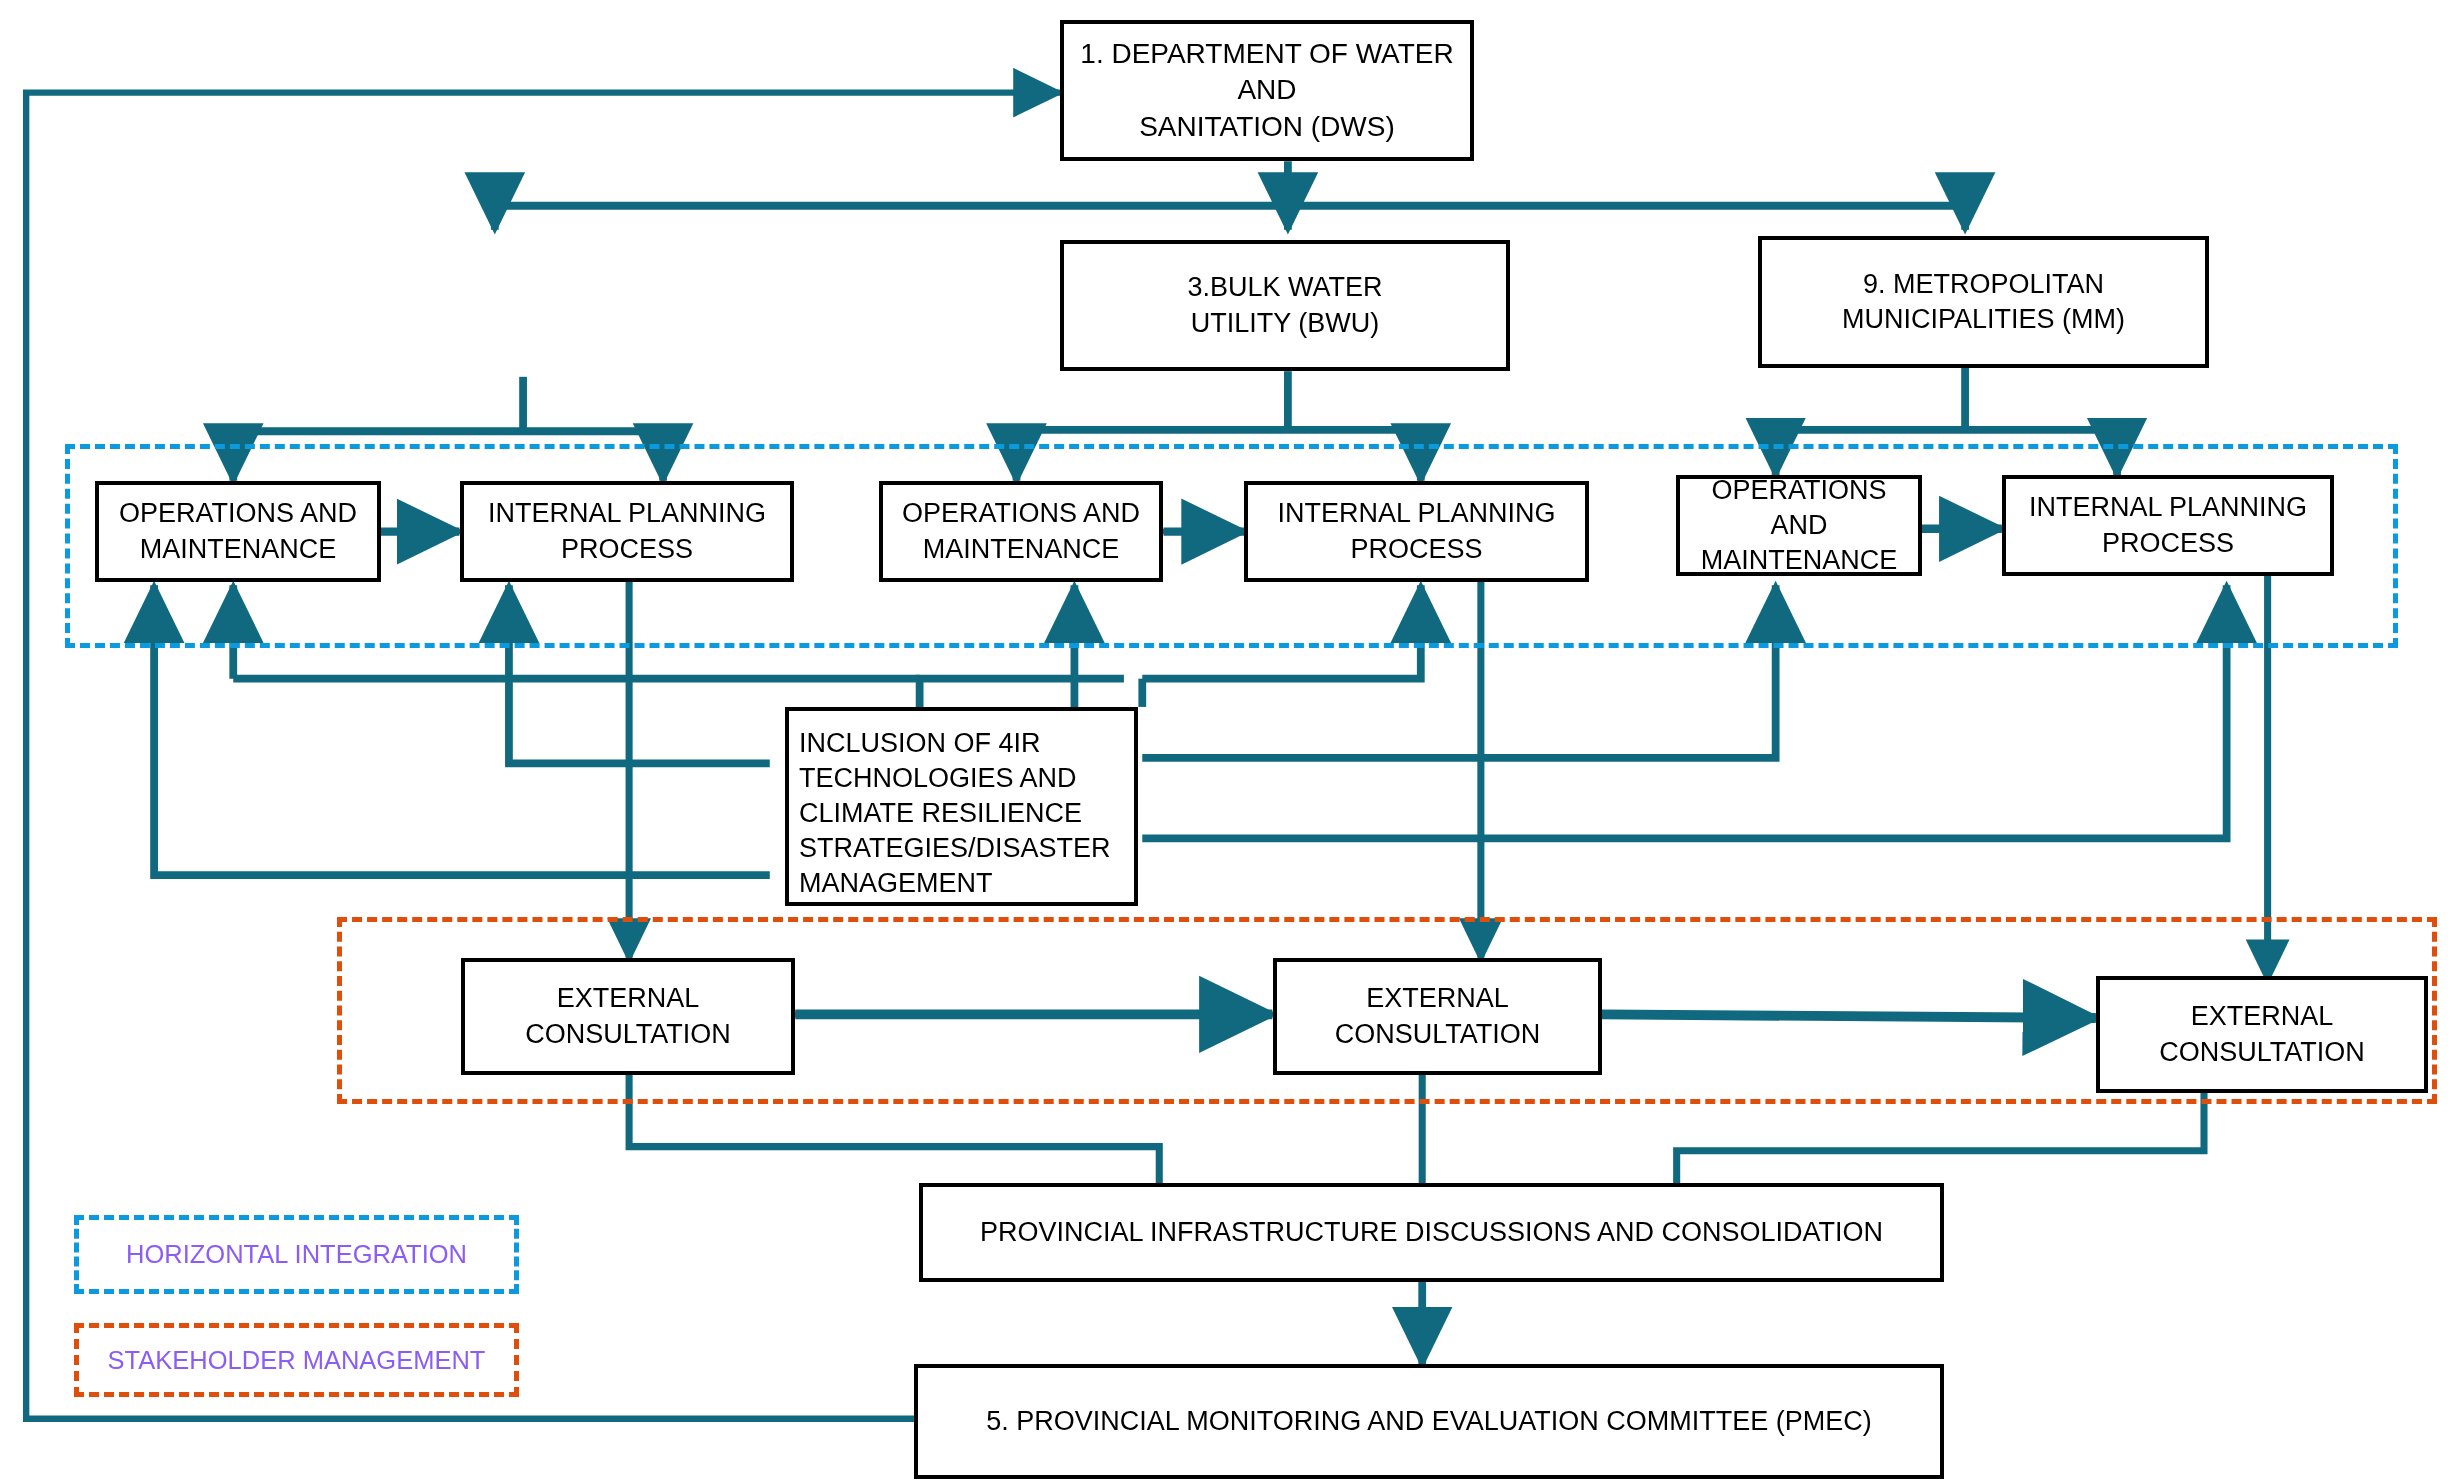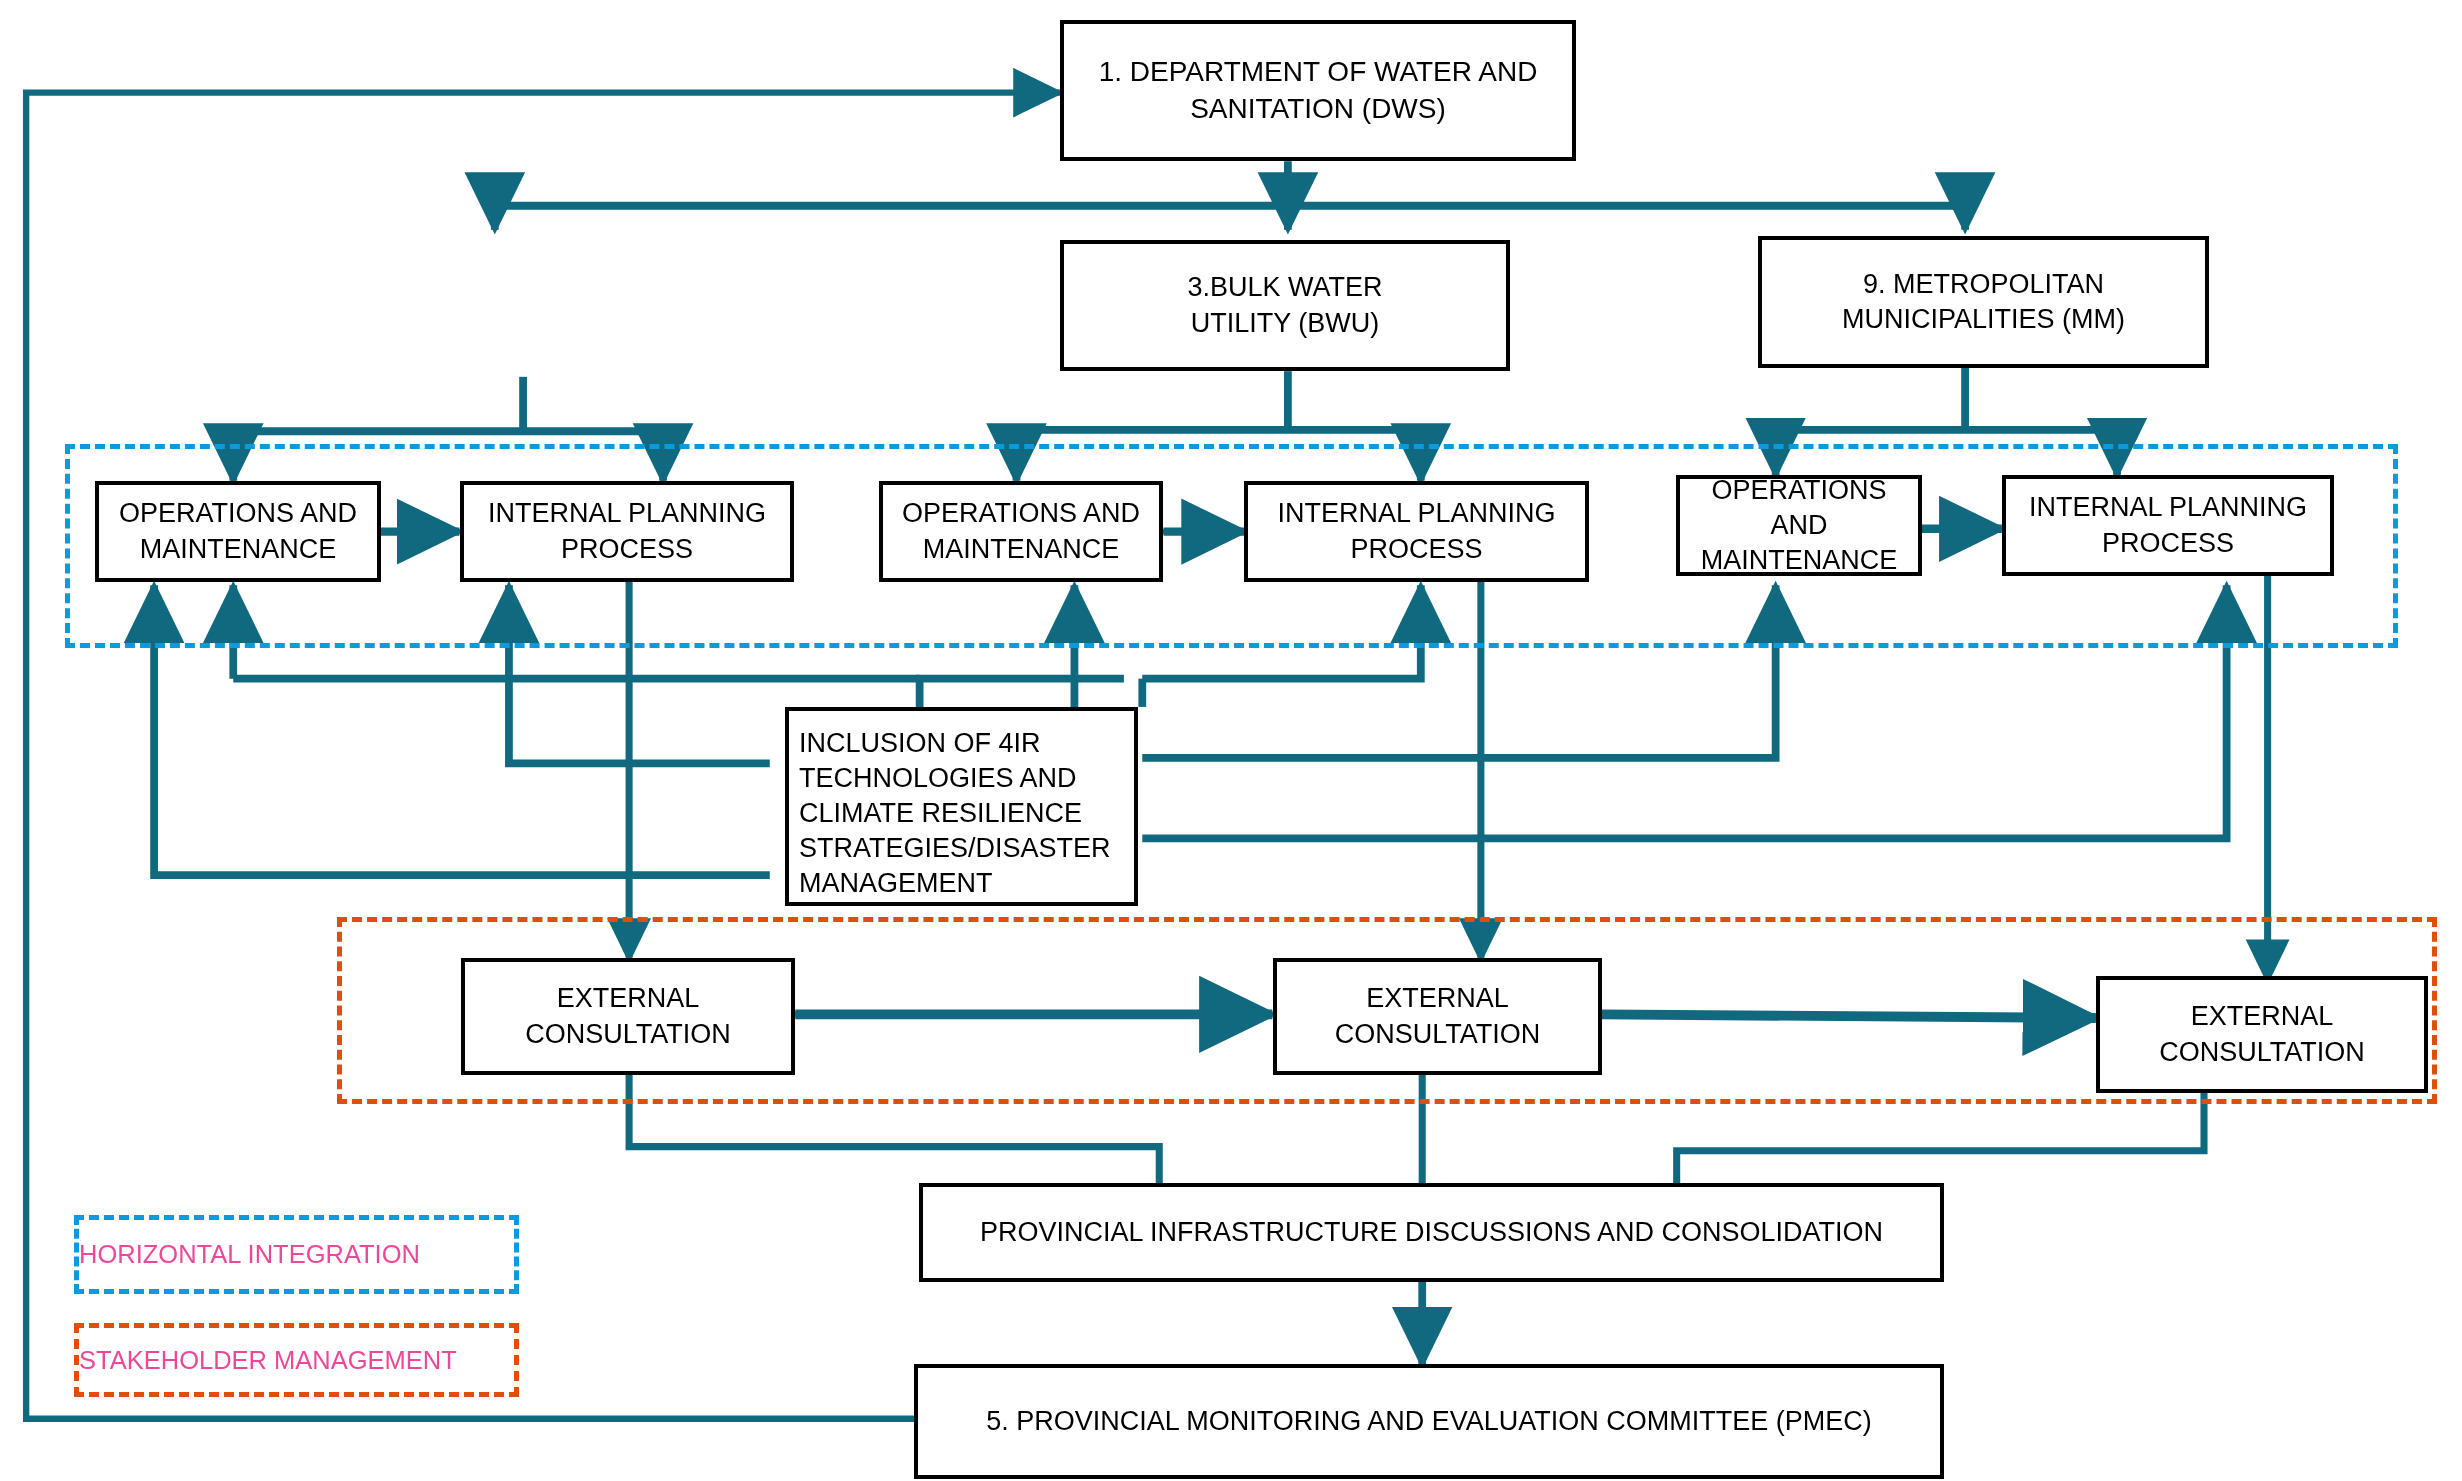--- a/index.html
+++ b/index.html
@@ -12,21 +12,21 @@
   .node .lbl{display:block;padding:0 7px;}
   .n-lg{font-size:28px;}
   .n-md{font-size:27px;}
   .n-sm{font-size:27px;}
   .n-4ir{font-size:27px;align-items:flex-start;justify-content:flex-start;text-align:left;}
   .n-4ir .lbl{padding:15px 10px;}
   .band{position:absolute;box-sizing:border-box;background:transparent;pointer-events:none;}
   .band-hi{border:5px dashed #0b9ade;}
   .band-sm{border:5.7px dashed #e04e0c;}
   .legend-box{position:absolute;box-sizing:border-box;display:flex;align-items:center;
-              justify-content:flex-start;font-size:25.5px;color:#ec4899;background:#fff;}
+              justify-content:center;font-size:25.5px;color:#8b5cf6;background:#fff;}
   .legend-hi{border:5px dashed #0b9ade;}
   .legend-sm{border:5.7px dashed #e04e0c;}
 </style>
 </head>
 <body>
 
 <div id="stage">
 
   <svg id="wires" viewBox="0 0 3483 2095" xmlns="http://www.w3.org/2000/svg">
     <defs>
@@ -146,21 +146,21 @@
       <g>
         <path d="M2012,1812 L2012,1930" stroke-width="11" marker-end="url(#ah)"></path>
       </g>
     </g>
   </svg>
 
   <div class="band band-hi" style="left:65px;top:444px;width:2333px;height:204px;"></div>
 
   <div class="band band-sm" style="left:337px;top:917px;width:2100px;height:187px;"></div>
 
-  <div class="node n-lg" style="left:1060px;top:20px;width:516px;height:141px;">
+  <div class="node n-lg" style="left:1060px;top:20px;width:414px;height:141px;">
     <span class="lbl">
       <span>1.  DEPARTMENT OF WATER AND</span><br>
       <span>SANITATION  (DWS)</span>
     </span>
   </div>
 
 
   <div class="node n-md" style="left:1060px;top:240px;width:450px;height:131px;">
     <span class="lbl">
       <span>3.BULK WATER</span><br>

